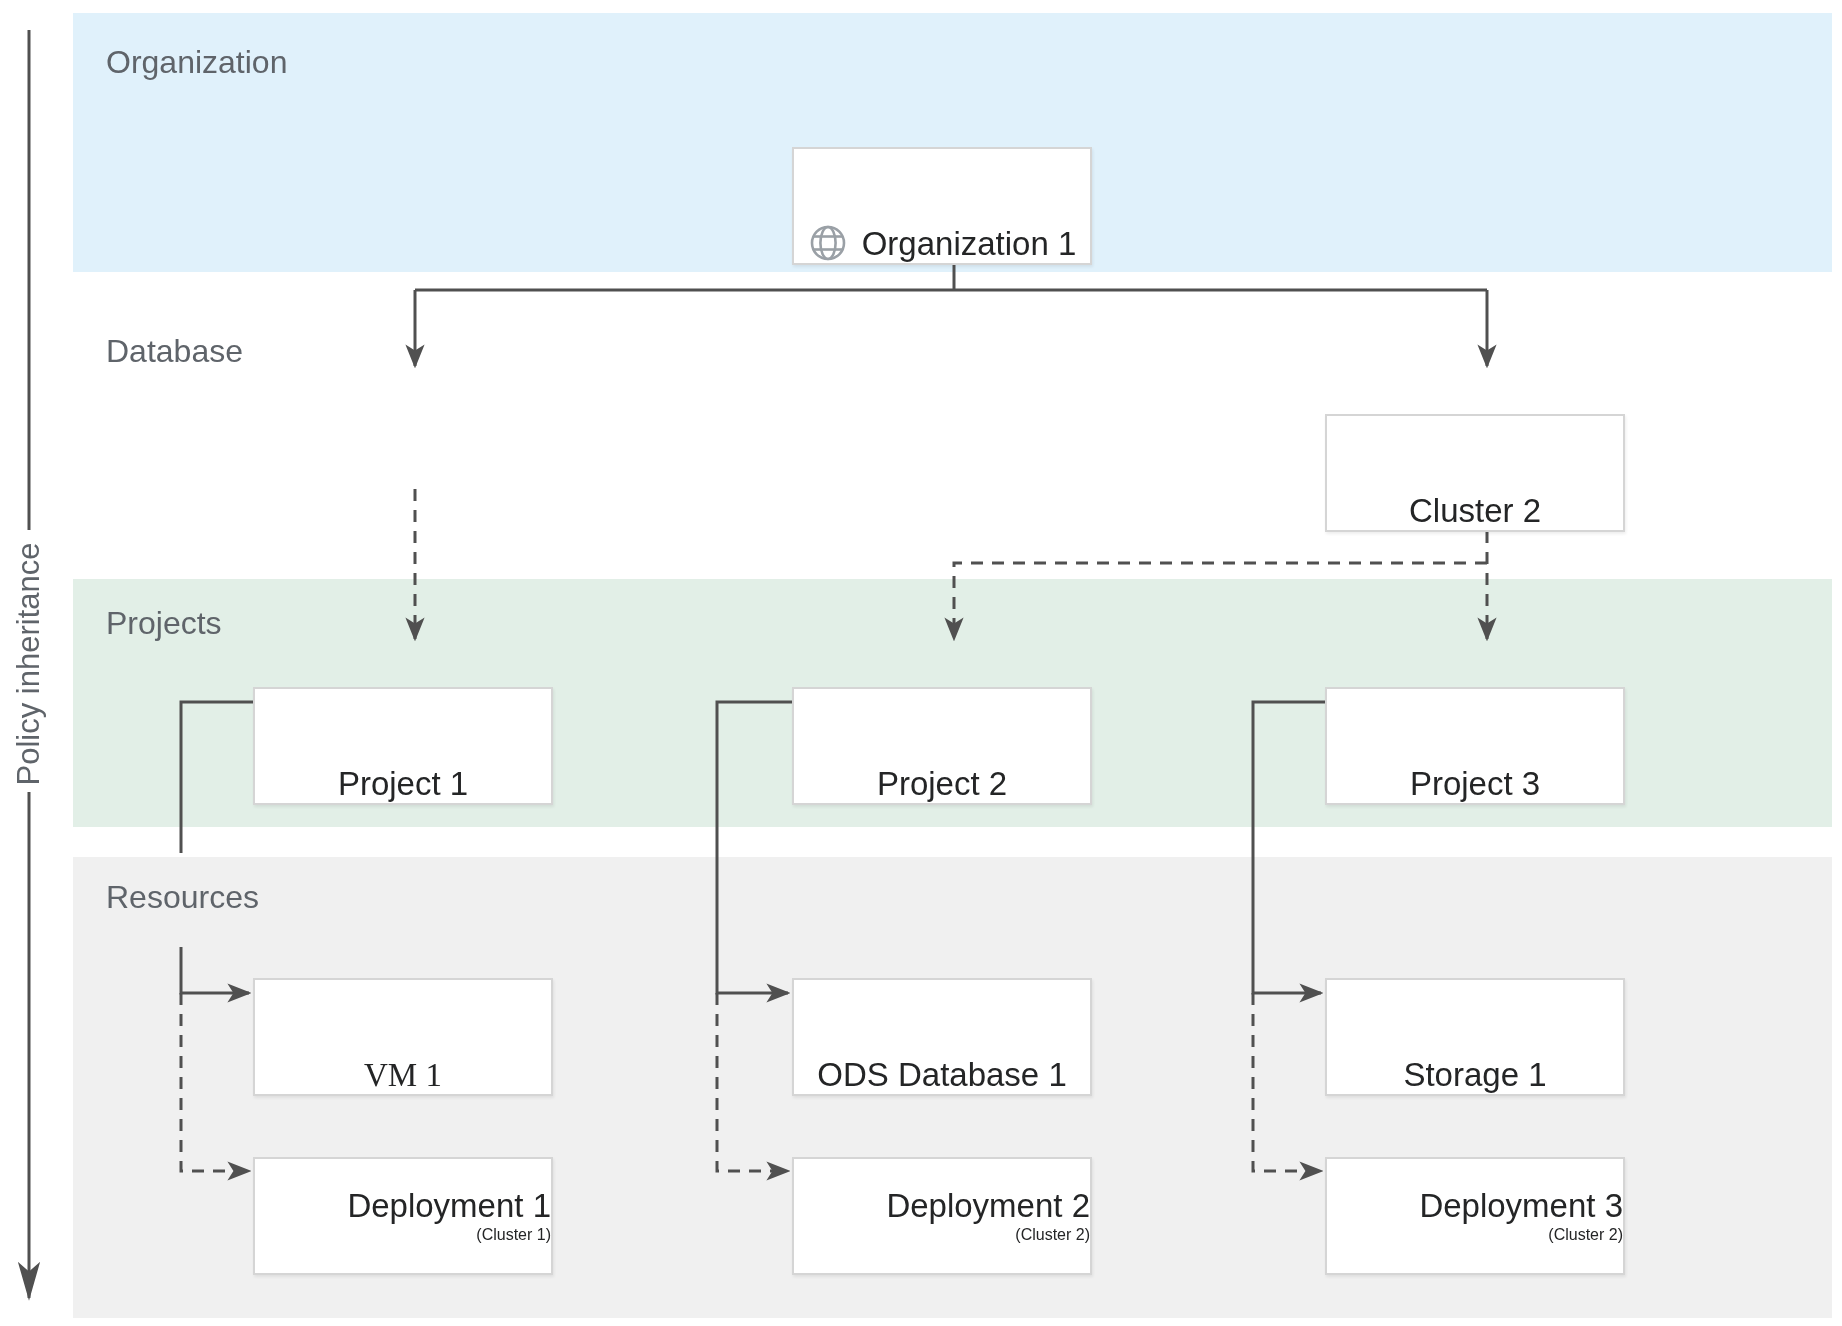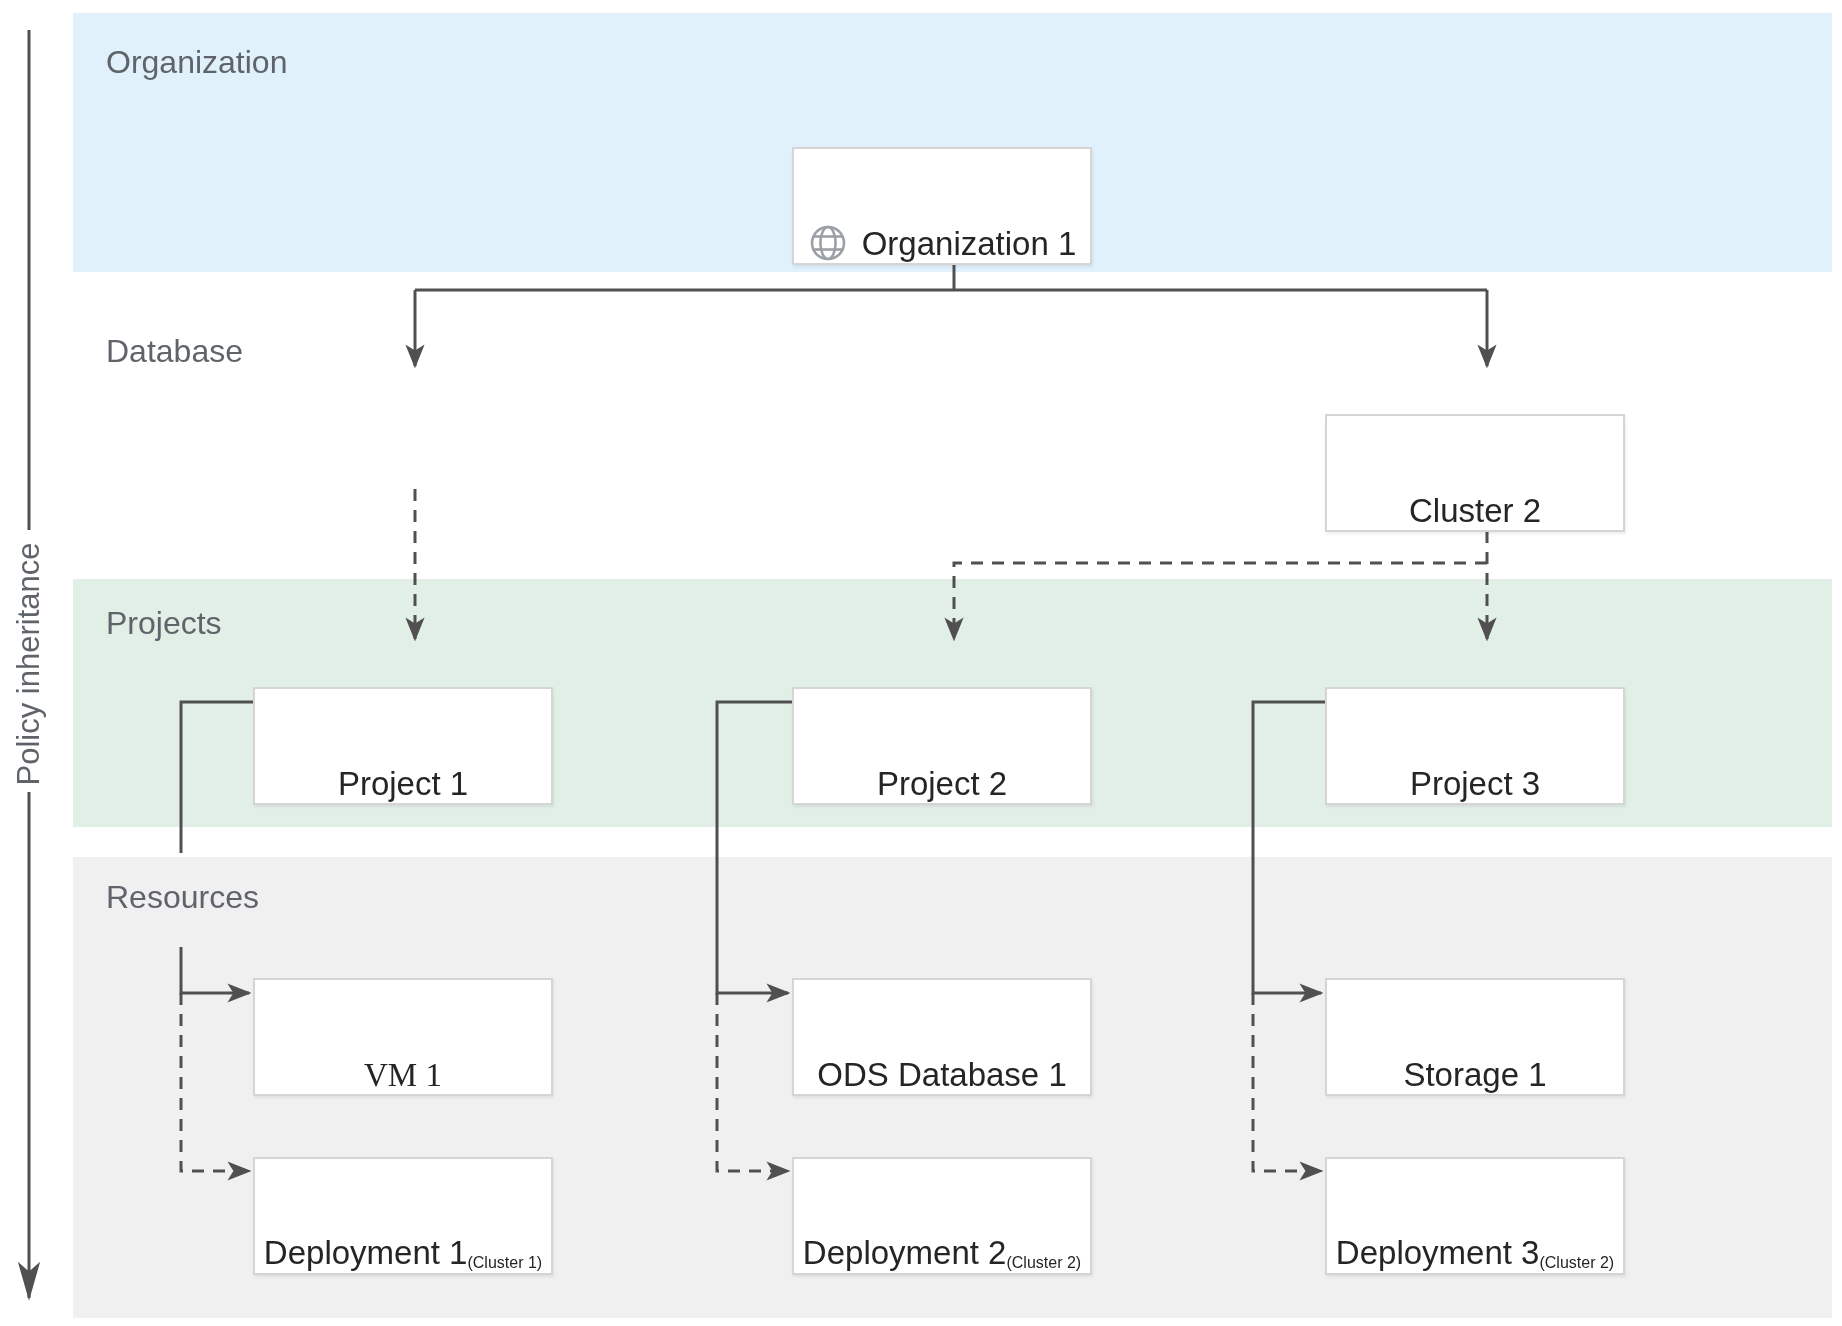--- a/index.html
+++ b/index.html
@@ -22,21 +22,21 @@
   #label-resources{top:879px;}
   
   .node{
     position:absolute;width:300px;height:118px;box-sizing:border-box;
     background:#ffffff;border:2px solid var(--box_border,#d5d5d5);
     display:flex;align-items:flex-end;justify-content:center;
     font-size:33px;color:var(--node_text,#242526);
     box-shadow:1px 2px 3px rgba(0,0,0,0.07);
     margin-top:44px;
   }
-  .node.two-line{flex-direction:row;line-height:1.18;}
+  .node.two-line{flex-direction:column;line-height:1.18;}
   .sublabel{font-size:16px;}
   #node-organization1{left:792px;top:103px;}
   #node-cluster1{left:253px;top:370px;}
   #node-cluster2{left:1325px;top:370px;}
   #node-project1{left:253px;top:643px;}
   #node-project2{left:792px;top:643px;}
   #node-project3{left:1325px;top:643px;}
   #node-vm1{left:253px;top:934px;font-family:Liberation Serif, serif;}
   #node-ods1{left:792px;top:934px;}
   #node-storage1{left:1325px;top:934px;}

